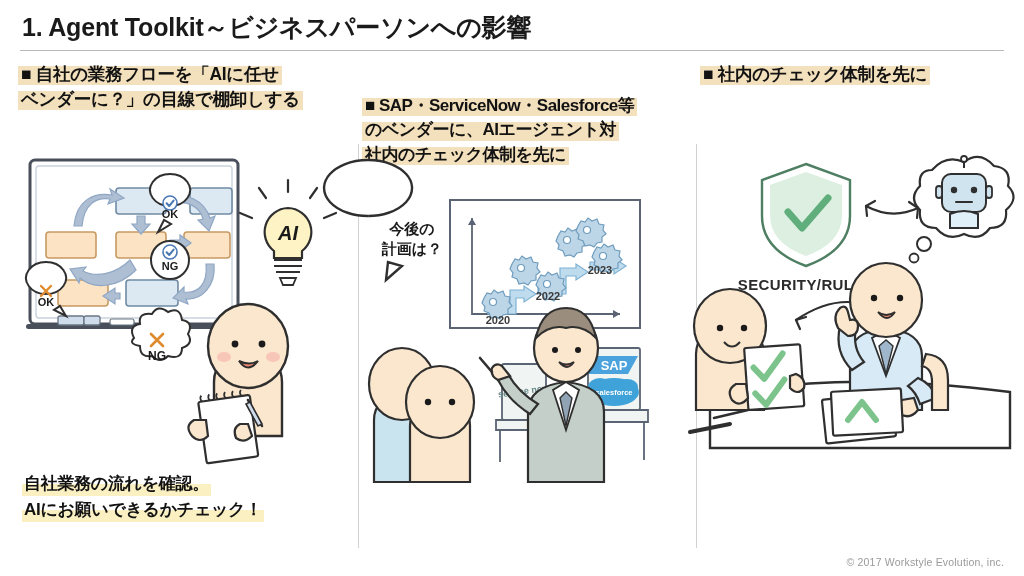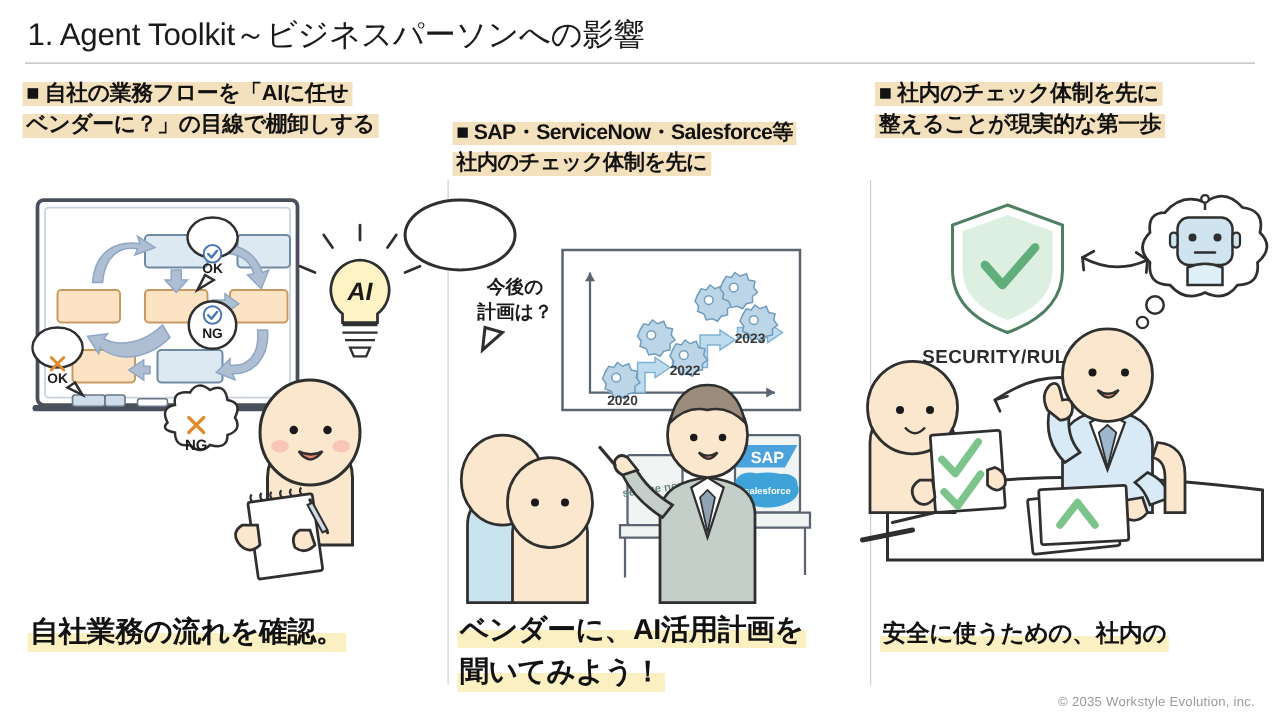--- a/index.html
+++ b/index.html
@@ -8,21 +8,21 @@
     font-family:"Liberation Sans","DejaVu Sans",sans-serif;
     background:#ffffff;
     position:relative;
     overflow:hidden;
   }
 
   
   .title-wrap { position:absolute; left:0; top:0; width:1024px; height:52px; }
   .title {
     position:absolute; left:22px; top:11px;
-    font-size:25px; font-weight:normal; color:#1a1a1a;
+    font-size:25px; font-weight:bold; color:#1a1a1a;
     letter-spacing:-0.2px; white-space:nowrap;
   }
   .title-rule {
     position:absolute; left:20px; top:50px; width:984px; height:1px;
     background:#b9b9b9;
   }
 
   
   .cols { position:absolute; left:0; top:56px; width:1024px; height:496px; }
   .col { position:absolute; top:0; height:496px; }
@@ -49,21 +49,21 @@
 
   
   .ill { position:absolute; left:0; top:92px; width:100%; height:300px; }
   .col-1 .ill { top:108px; height:288px; }
   .col-2 .ill { top:92px; height:300px; }
 
   
   .cap { position:absolute; left:4px; bottom:28px; width:100%; }
   .cap-line {
     display:block; width:max-content; max-width:100%;
-    font-size:23px; font-weight:bold; color:#121212;
+    font-size:17px; font-weight:bold; color:#121212;
     line-height:1.42; letter-spacing:-0.3px;
     background:linear-gradient(transparent 52%, #fbf0c2 52%, #fbf0c2 99%, transparent 99%);
     padding:0 2px; margin-bottom:2px;
     white-space:nowrap;
   }
   .col-2 .cap-line { font-size:19px; }
 
   
   .footer {
     position:absolute; right:20px; bottom:8px;
@@ -188,26 +188,28 @@
           <path d="M176 272 q-10 6 -2 16 q8 8 16 0 l-2 -16 Z" fill="#fbe7cd" stroke="#2f2f2f" stroke-width="2.2"></path>
           <path d="M222 276 q-8 4 -4 14 q8 6 16 -2 l-4 -12 Z" fill="#fbe7cd" stroke="#2f2f2f" stroke-width="2.2"></path>
           <path d="M230 252 l14 26" stroke="#2f2f2f" stroke-width="2.6" stroke-linecap="round"></path>
           <path d="M232 254 l-4 2 l12 22 l4 -2 Z" fill="#cfdceb" stroke="#2f2f2f" stroke-width="1.6"></path>
         </g>
       </svg>
     </div>
 
     <div class="cap">
       <span class="cap-line">自社業務の流れを確認。</span>
+      <span class="cap-line">AIにお願いできるかチェック！</span>
     </div>
   </div>
 
   <div class="col col-1">
     <div class="hd">
       <span class="hd-line">■ SAP・ServiceNow・Salesforce等</span>
+      <span class="hd-line">のベンダーに、AIエージェント対</span>
       <span class="hd-line">社内のチェック体制を先に</span>
     </div>
 
     <div class="ill">
       <svg width="334" height="288" viewBox="0 0 334 288">
 
         <g>
           <rect x="88" y="4" width="190" height="128" fill="#ffffff" stroke="#5a6472" stroke-width="2"></rect>
           <path d="M110 22 l0 96 l148 0" fill="none" stroke="#5a6472" stroke-width="1.8"></path>
           <path d="M110 22 l-4 7 l8 0 Z" fill="#5a6472"></path>
@@ -286,30 +288,25 @@
           <circle cx="216" cy="154" r="3" fill="#1a1a1a"></circle>
           <path d="M197 166 q8 10 15 0 q-8 5 -15 0 Z" fill="#ee8a72" stroke="#2f2f2f" stroke-width="1.8"></path>
 
           <path d="M168 218 q-22 -14 -32 -34 l10 -6 q10 18 30 30 Z" fill="#c3cfc8" stroke="#2f2f2f" stroke-width="2.2"></path>
           <path d="M136 184 q-8 -4 -6 -12 q4 -6 10 -2 l8 10 Z" fill="#fbe7cd" stroke="#2f2f2f" stroke-width="2.2"></path>
           <path d="M130 176 l-12 -14" stroke="#2f2f2f" stroke-width="2.6" stroke-linecap="round"></path>
         </g>
       </svg>
     </div>
 
-    <div class="cap">
-      <span class="cap-line">ベンダーに、AI活用計画を</span>
-      <span class="cap-line">聞いてみよう！</span>
-    </div>
   </div>
 
   <div class="col col-2">
     <div class="hd">
       <span class="hd-line">■ 社内のチェック体制を先に</span>
-      <span class="hd-line">整えることが現実的な第一歩</span>
     </div>
 
     <div class="ill">
       <svg width="310" height="300" viewBox="0 0 310 300">
 
         <g>
           <path d="M106 16 l44 16 l0 36 q0 34 -44 50 q-44 -16 -44 -50 l0 -36 Z" fill="#ffffff" stroke="#4f7f62" stroke-width="2.4"></path>
           <path d="M106 24 l36 13 l0 30 q0 28 -36 41 q-36 -13 -36 -41 l0 -30 Z" fill="#dcefe0" stroke="none"></path>
           <path d="M88 64 l14 16 l26 -30" fill="none" stroke="#5fae7b" stroke-width="7" stroke-linecap="round" stroke-linejoin="round"></path>
         </g>
@@ -387,19 +384,18 @@
           <path d="M148 272 l14 -18 l14 18" fill="none" stroke="#7cc48c" stroke-width="6" stroke-linecap="round" stroke-linejoin="round"></path>
         </g>
 
         <g>
           <path d="M-10 284 l40 -8" stroke="#2f2f2f" stroke-width="4" stroke-linecap="round"></path>
         </g>
       </svg>
     </div>
 
     <div class="cap">
-      <span class="cap-line">安全に使うための、社内の</span>
     </div>
   </div>
 
 </div>
 
-<div class="footer">© 2035 Workstyle Evolution, inc.</div>
+<div class="footer">© 2017 Workstyle Evolution, inc.</div>
 
 </body></html>

